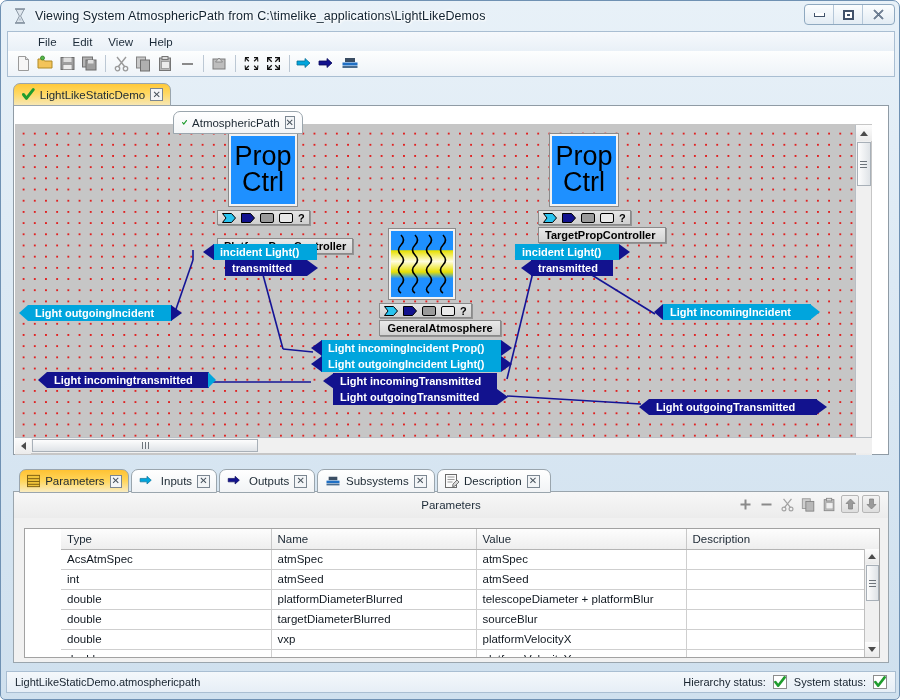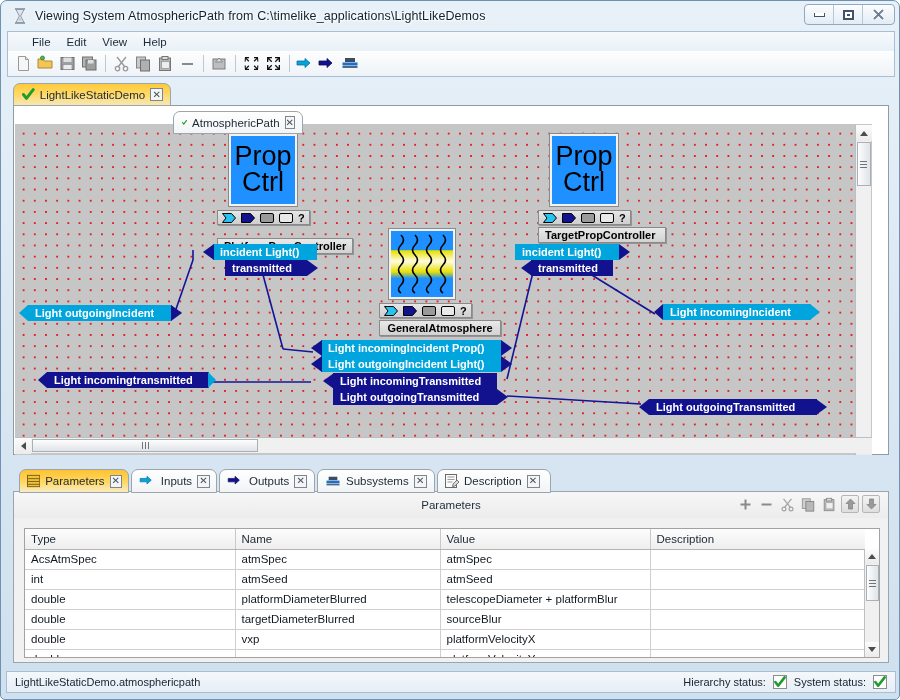--- a/index.html
+++ b/index.html
@@ -48,21 +48,21 @@
   .winbtn:last-child { border-right: none; width: 31px; }
   .glyph-min { width: 11px; height: 4px; border: 1px solid #41526a; border-top: none; background: #fff; }
   .glyph-max { width: 11px; height: 10px; border: 2px solid #41526a; background: #fff; position: relative; }
   .glyph-max::after { content:""; position:absolute; left:2px; top:2px; right:2px; bottom:2px; border:1px solid #41526a; }
 
   
   .menubar {
     position: absolute; left: 6px; top: 30px; width: 888px; height: 20px;
     background: linear-gradient(to bottom,#f6f9fc,#e9f0f7);
     border: 1px solid #a9bed2; border-bottom: none;
-    display: flex; align-items: center; padding-left: 16px;
+    display: flex; align-items: center; padding-left: 22px;
   }
   .menu-item {
     font-size: 11.5px; color: #1b2a38; padding: 2px 8px; cursor: default;
   }
 
   
   .toolbar {
     position: absolute; left: 6px; top: 50px; width: 888px; height: 26px;
     background: linear-gradient(to bottom,#fdfefe,#eef3f8);
     border: 1px solid #a9bed2; border-top: none;
@@ -209,21 +209,21 @@
   }
   .panel-title { font-size: 11.5px; color: #1d2b38; }
   .panel-tools { position:absolute; right: 8px; top: 3px; display: flex; align-items:center; gap:3px; }
   .ptool { width:18px; height:18px; display:flex; align-items:center; justify-content:center; border-radius:2px; }
   .ptool.framed { border:1px solid #b6b6b6; background: linear-gradient(to bottom,#f3f3f3,#dedede); }
 
   .grid-wrap {
     position: absolute; left: 10px; top: 36px; width: 856px; height: 130px;
     border: 1px solid #a2a2a2; background: #fff; overflow: hidden;
   }
-  table.grid { border-collapse: collapse; width: 840px; table-layout: fixed; }
+  table.grid { border-collapse: collapse; width: 840px; table-layout: fixed; margin-left: 36px; }
   table.grid th {
     background: linear-gradient(to bottom,#fdfdfd,#eeeeee);
     border-right: 1px solid #c8c8c8; border-bottom: 1px solid #b4b4b4;
     font-weight: normal; font-size: 11.5px; color: #1b2733;
     text-align: left; padding: 3px 6px; height: 20px;
   }
   table.grid td {
     border-right: 1px solid #cfcfcf; border-bottom: 1px solid #cfcfcf;
     font-size: 11.5px; color: #101820; padding: 2px 6px; height: 20px;
     white-space: nowrap; overflow: hidden;

